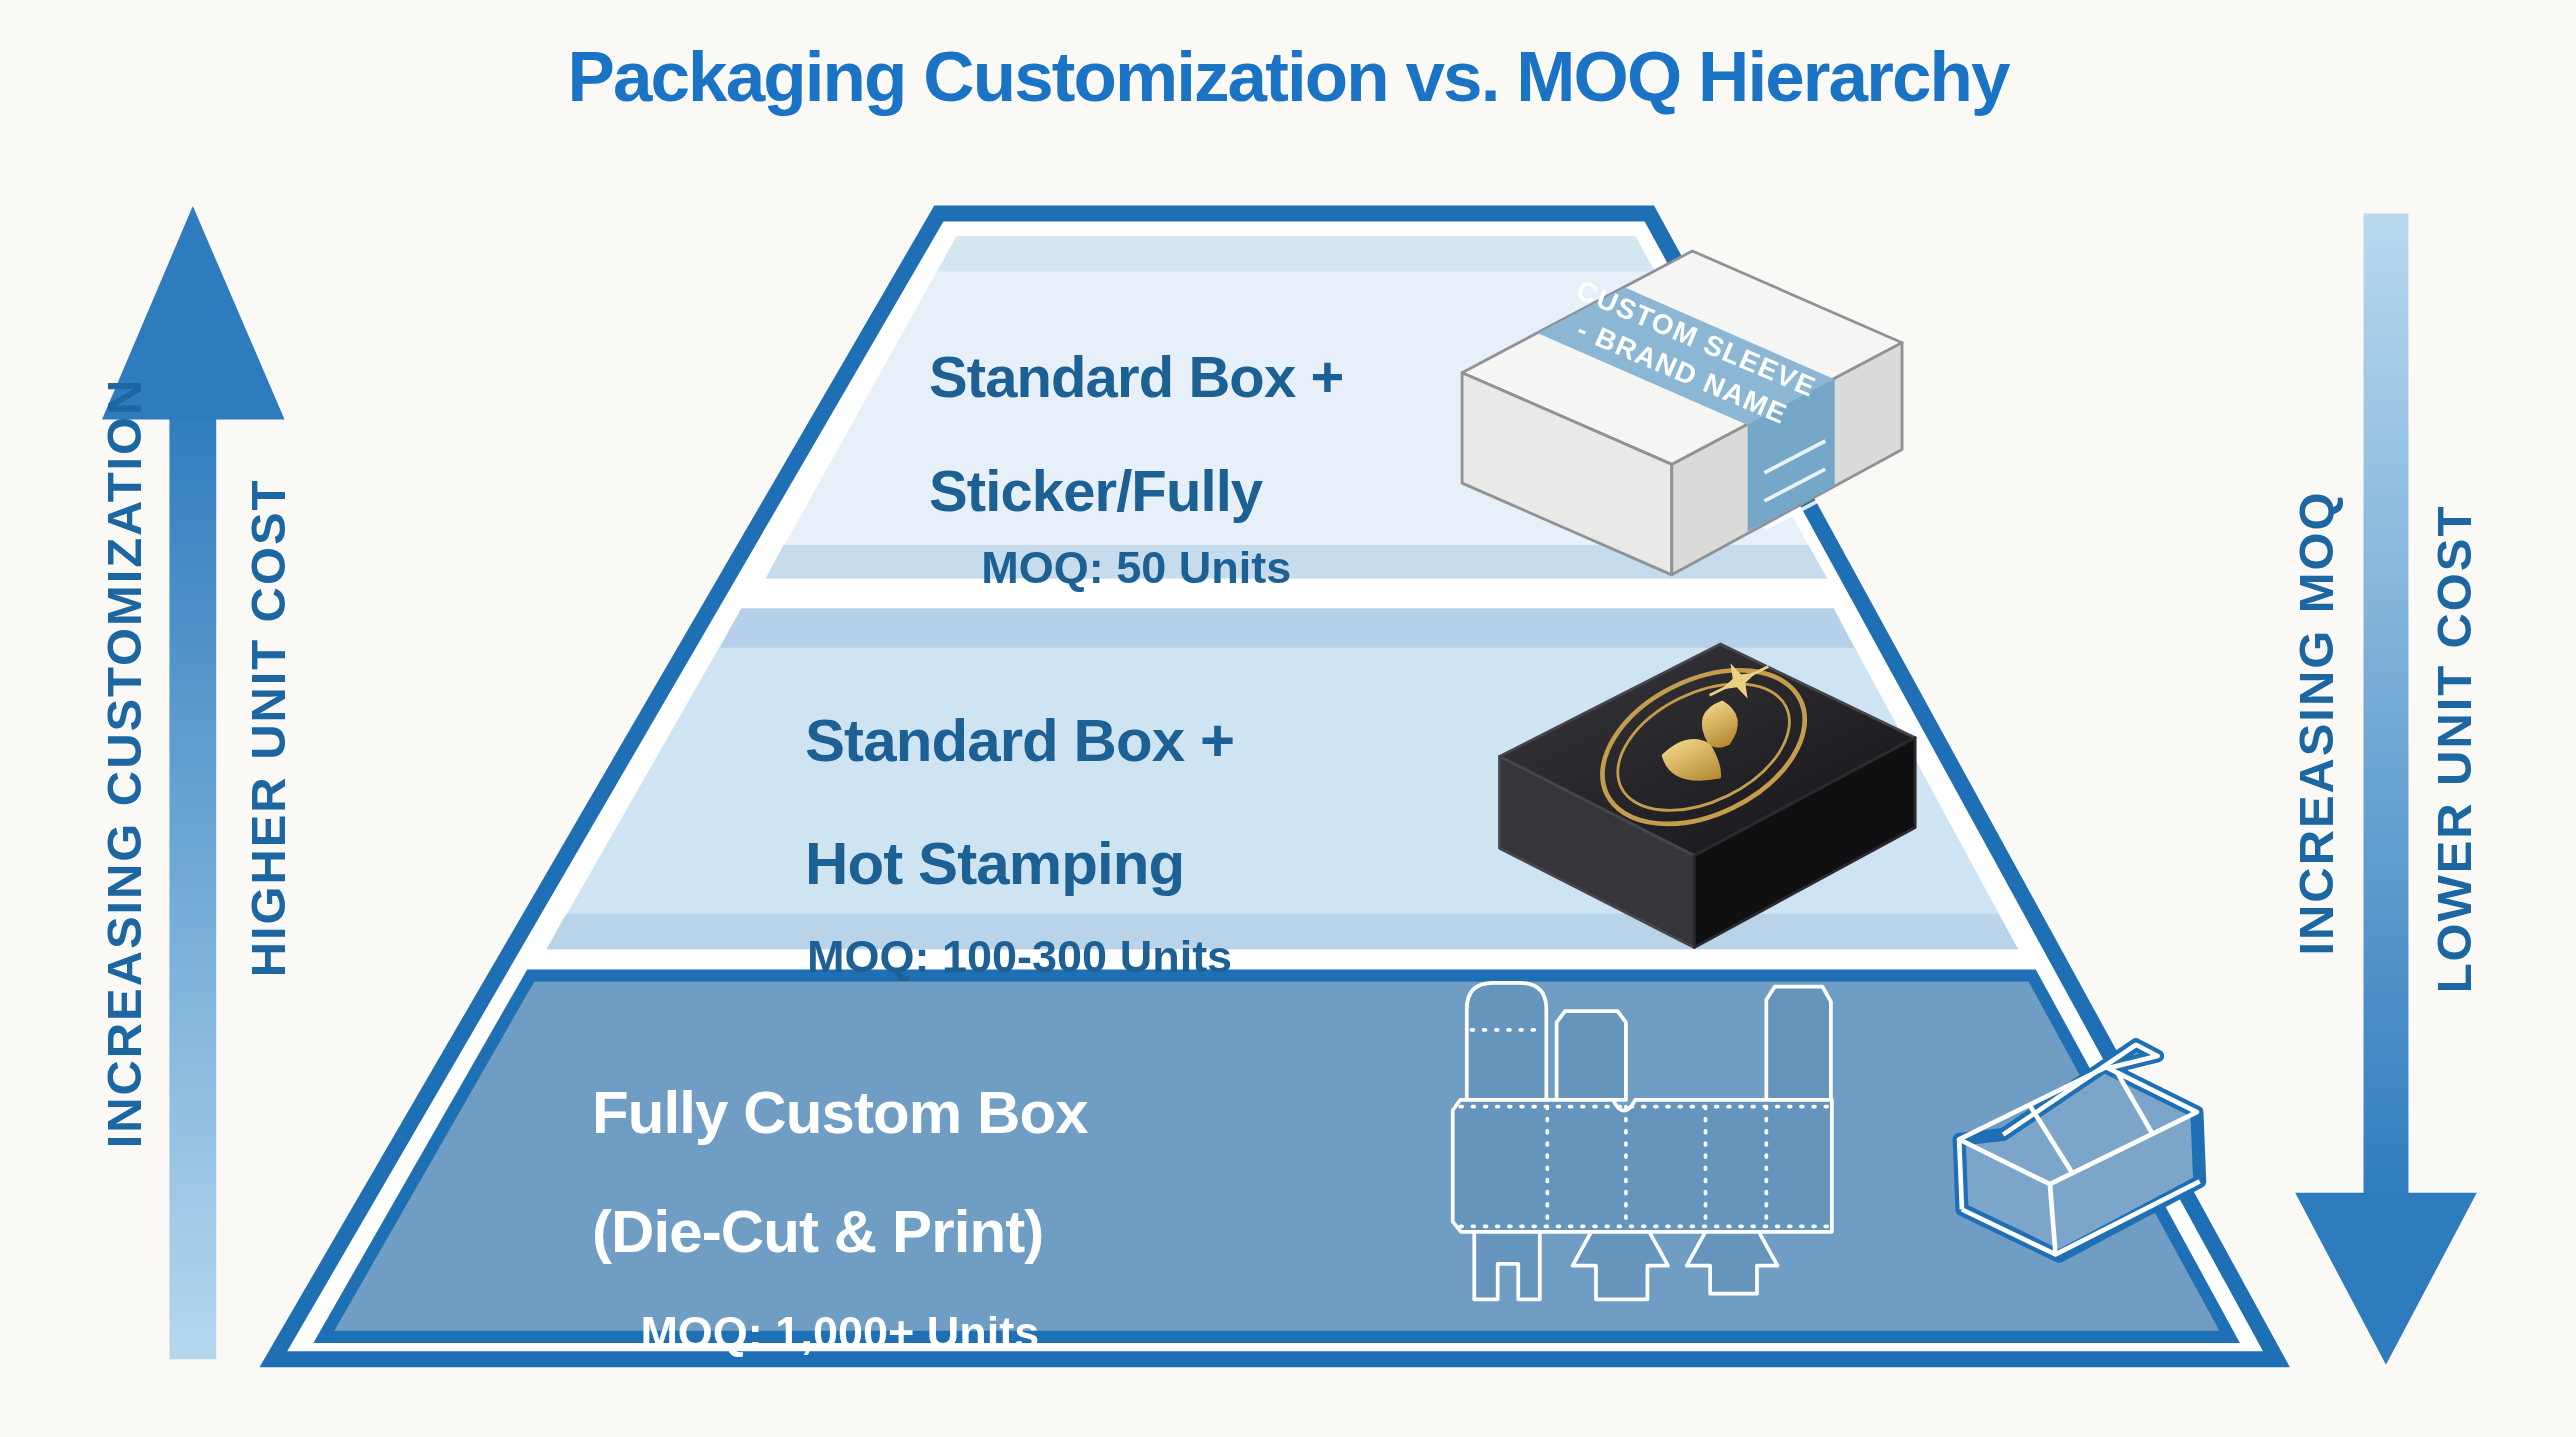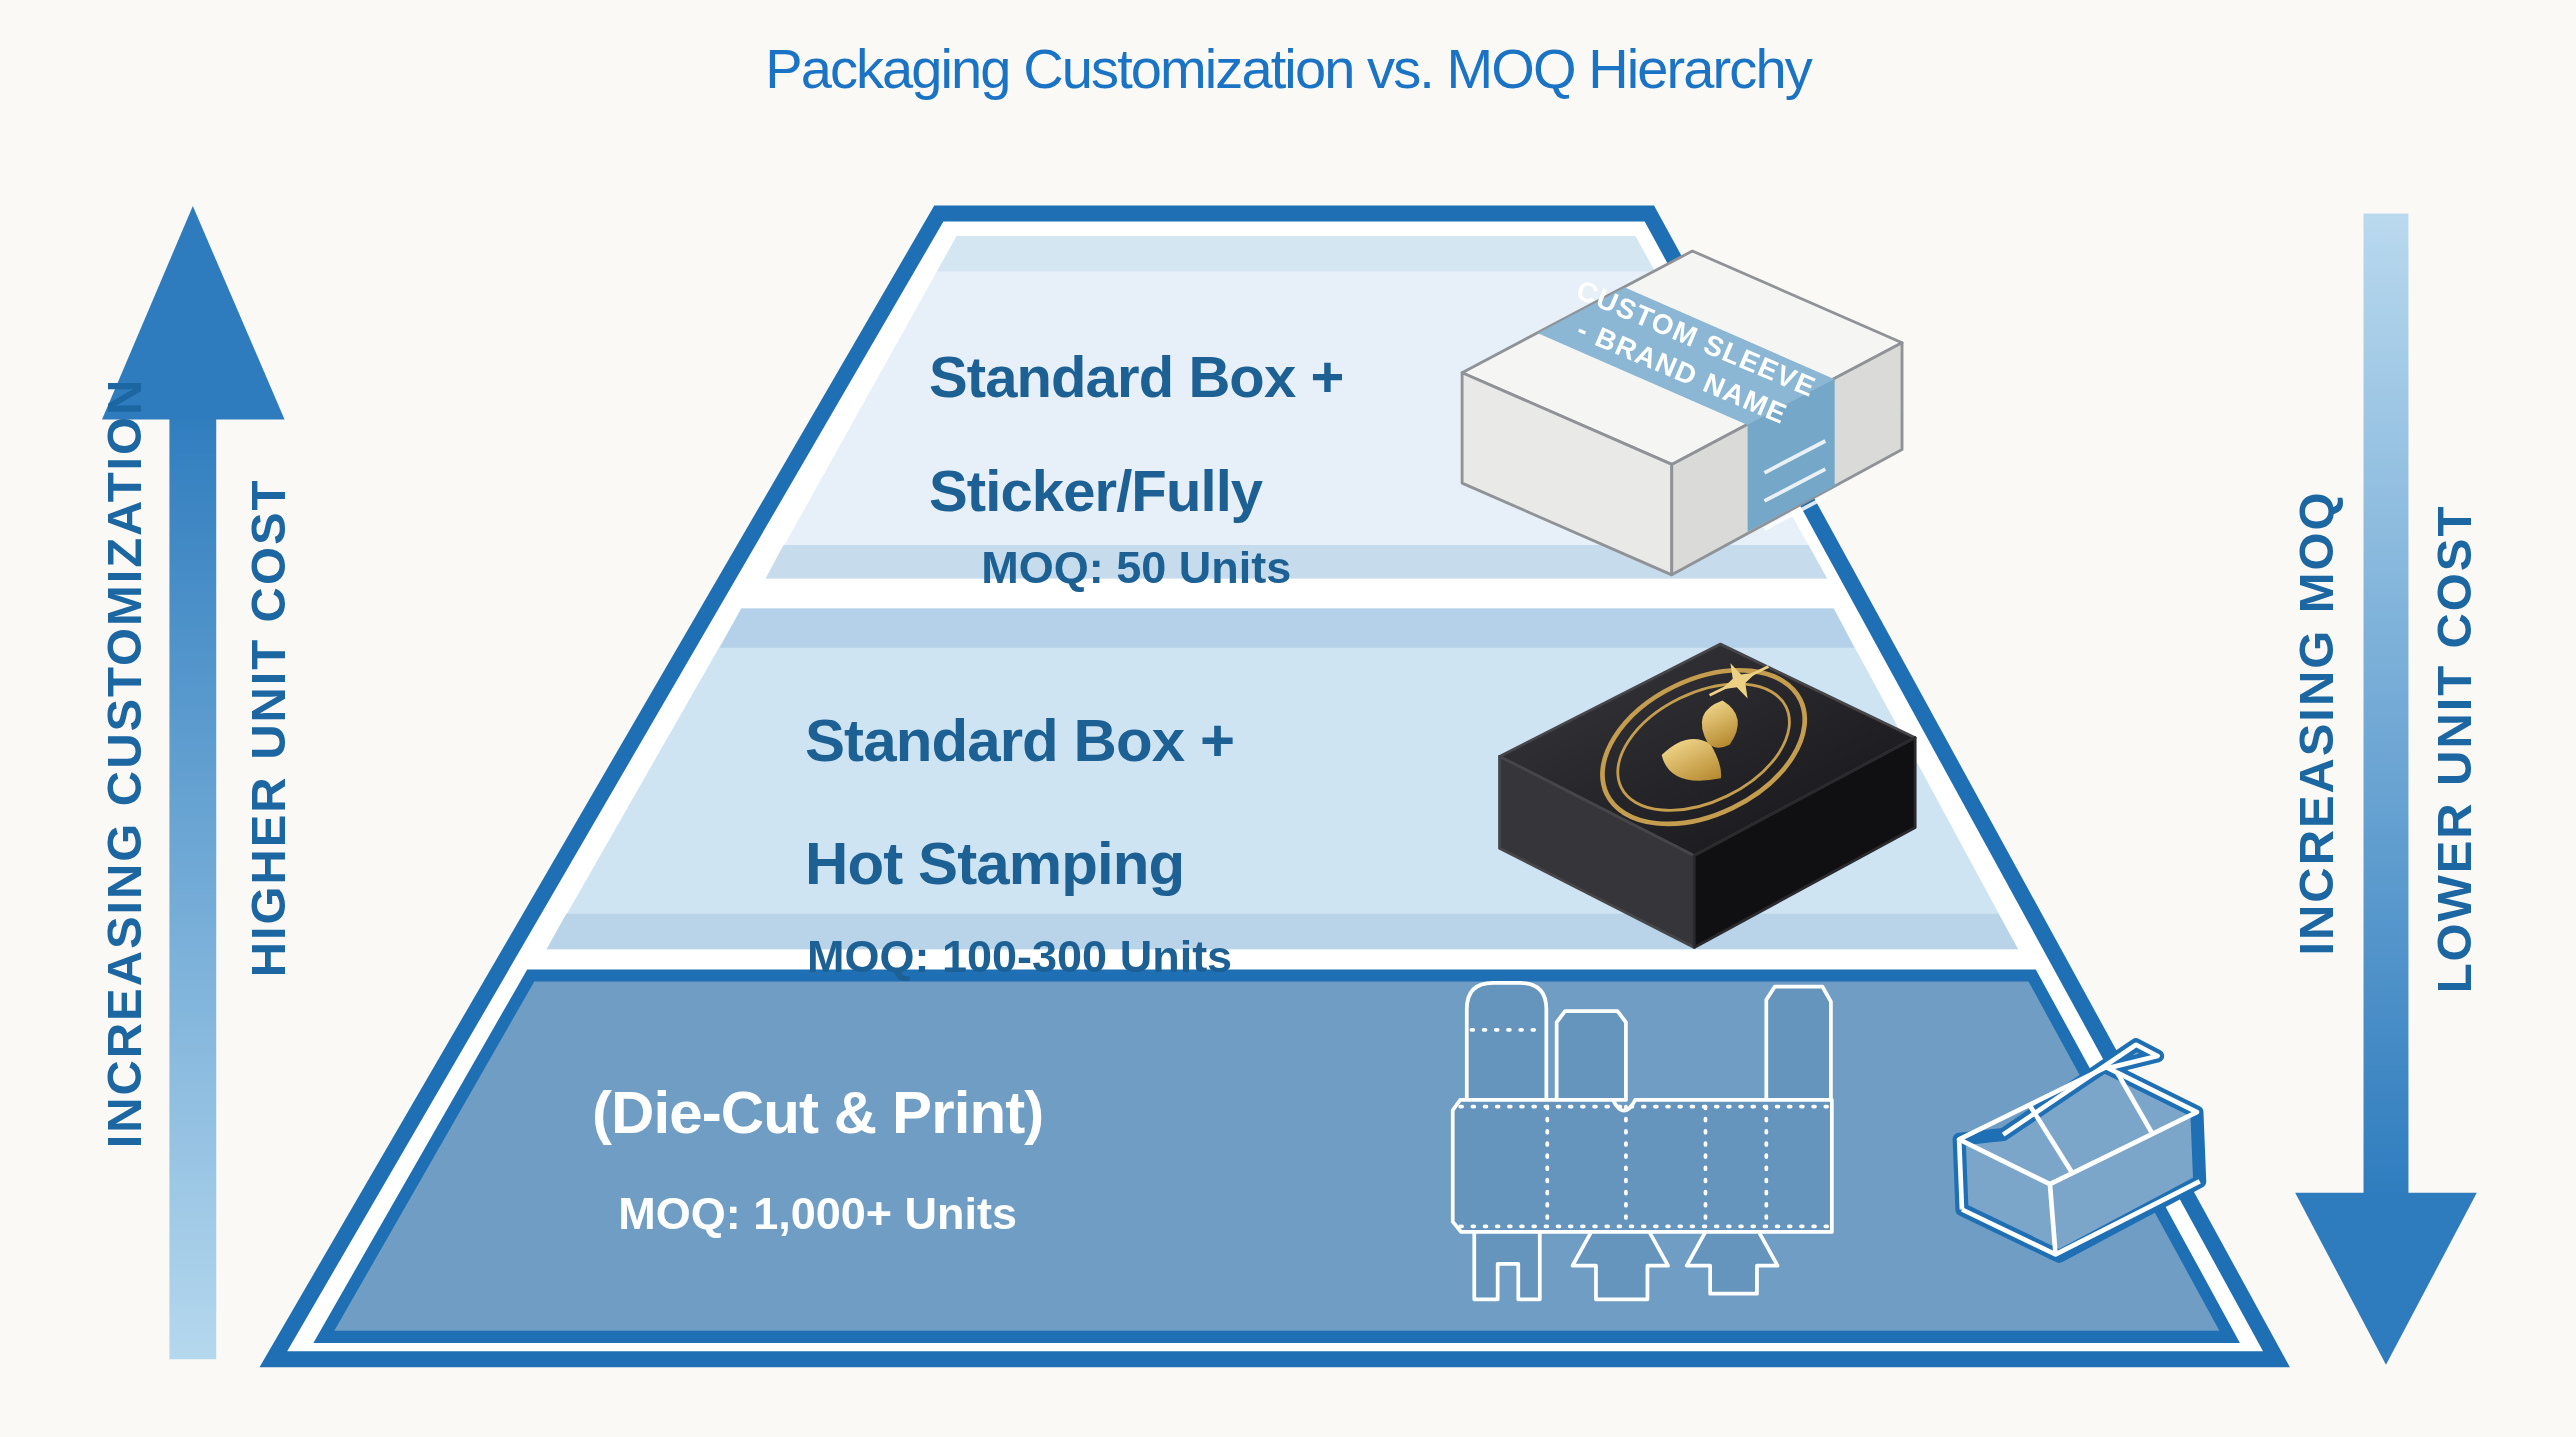--- a/index.html
+++ b/index.html
@@ -3,21 +3,21 @@
 <meta charset="utf-8">
 <style>
   html,body{margin:0;padding:0;background:#faf9f5;}
   .canvas{
     position:relative;width:2576px;height:1438px;overflow:hidden;
     background:#faf9f5;font-family:"Liberation Sans",sans-serif;
   }
   svg.art{position:absolute;left:0;top:0;}
   .title{
     position:absolute;left:0;right:0;top:36px;text-align:center;
-    font-size:56px;font-weight:400;color:#1a73c4;letter-spacing:-1.9px;
+    font-size:71px;font-weight:700;color:#1a73c4;letter-spacing:-1.9px;
   }
   .tier-text{position:absolute;color:#1d6094;}
   .tier-text .line{font-weight:700;letter-spacing:-0.9px;margin-top:37px;}
   .t1 .line{font-size:58px;line-height:77px;}
   .t2 .line{font-size:60px;line-height:86px;}
   .t3 .line{font-size:60px;line-height:82px;}
   .moq{font-weight:700;font-size:45px;text-align:center;}
   .t1 .moq{margin-top:13px;}
   .t2 .moq{margin-top:24px;}
   .t3 .moq{margin-top:34px;}
@@ -167,20 +167,21 @@
     <div class="moq">MOQ: 50 Units</div>
   </div>
 
   <div class="tier-text t2">
     <div class="line">Standard Box +</div>
     <div class="line">Hot Stamping</div>
     <div class="moq">MOQ: 100-300 Units</div>
   </div>
 
   <div class="tier-text t3">
+    <div class="line">Fully Custom Box</div>
     <div class="line">(Die-Cut &amp; Print)</div>
     <div class="moq">MOQ: 1,000+ Units</div>
   </div>
 
   <div class="rail rail-left-outer">INCREASING CUSTOMIZATION</div>
   <div class="rail rail-left-inner">HIGHER UNIT COST</div>
   <div class="rail rail-right-inner">INCREASING MOQ</div>
   <div class="rail rail-right-outer">LOWER UNIT COST</div>
 
   <div class="sleeve-label">

